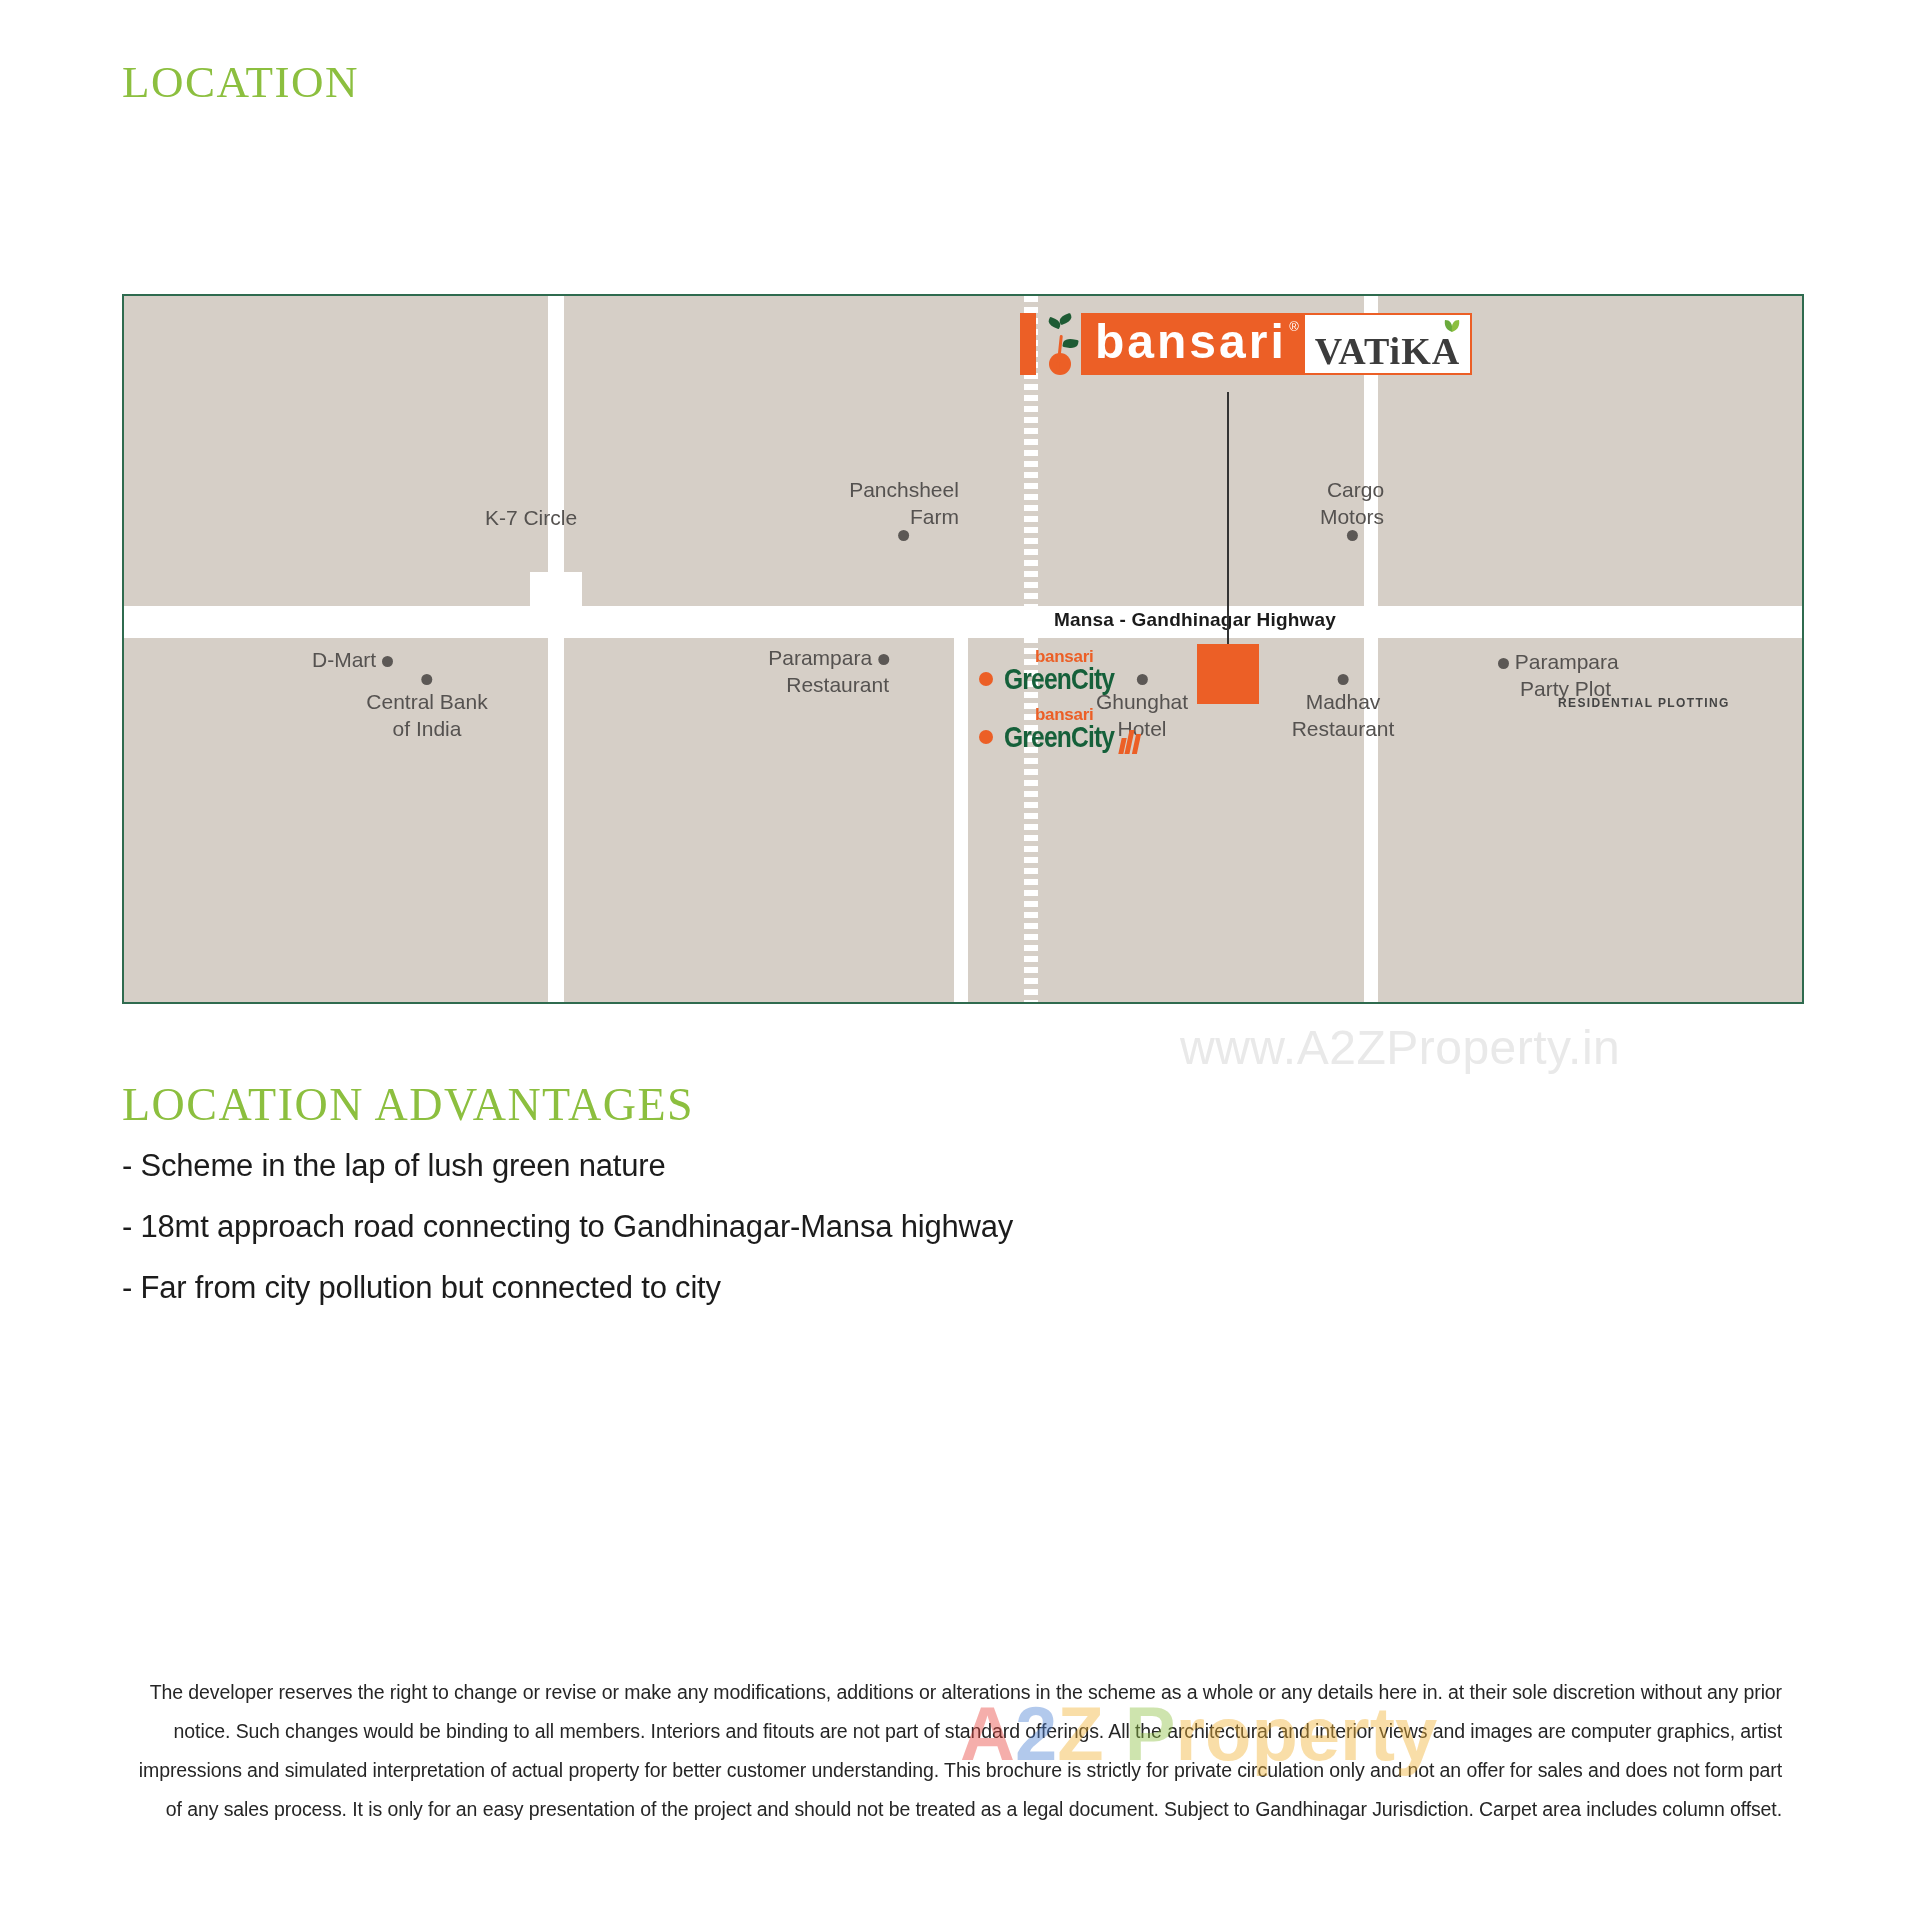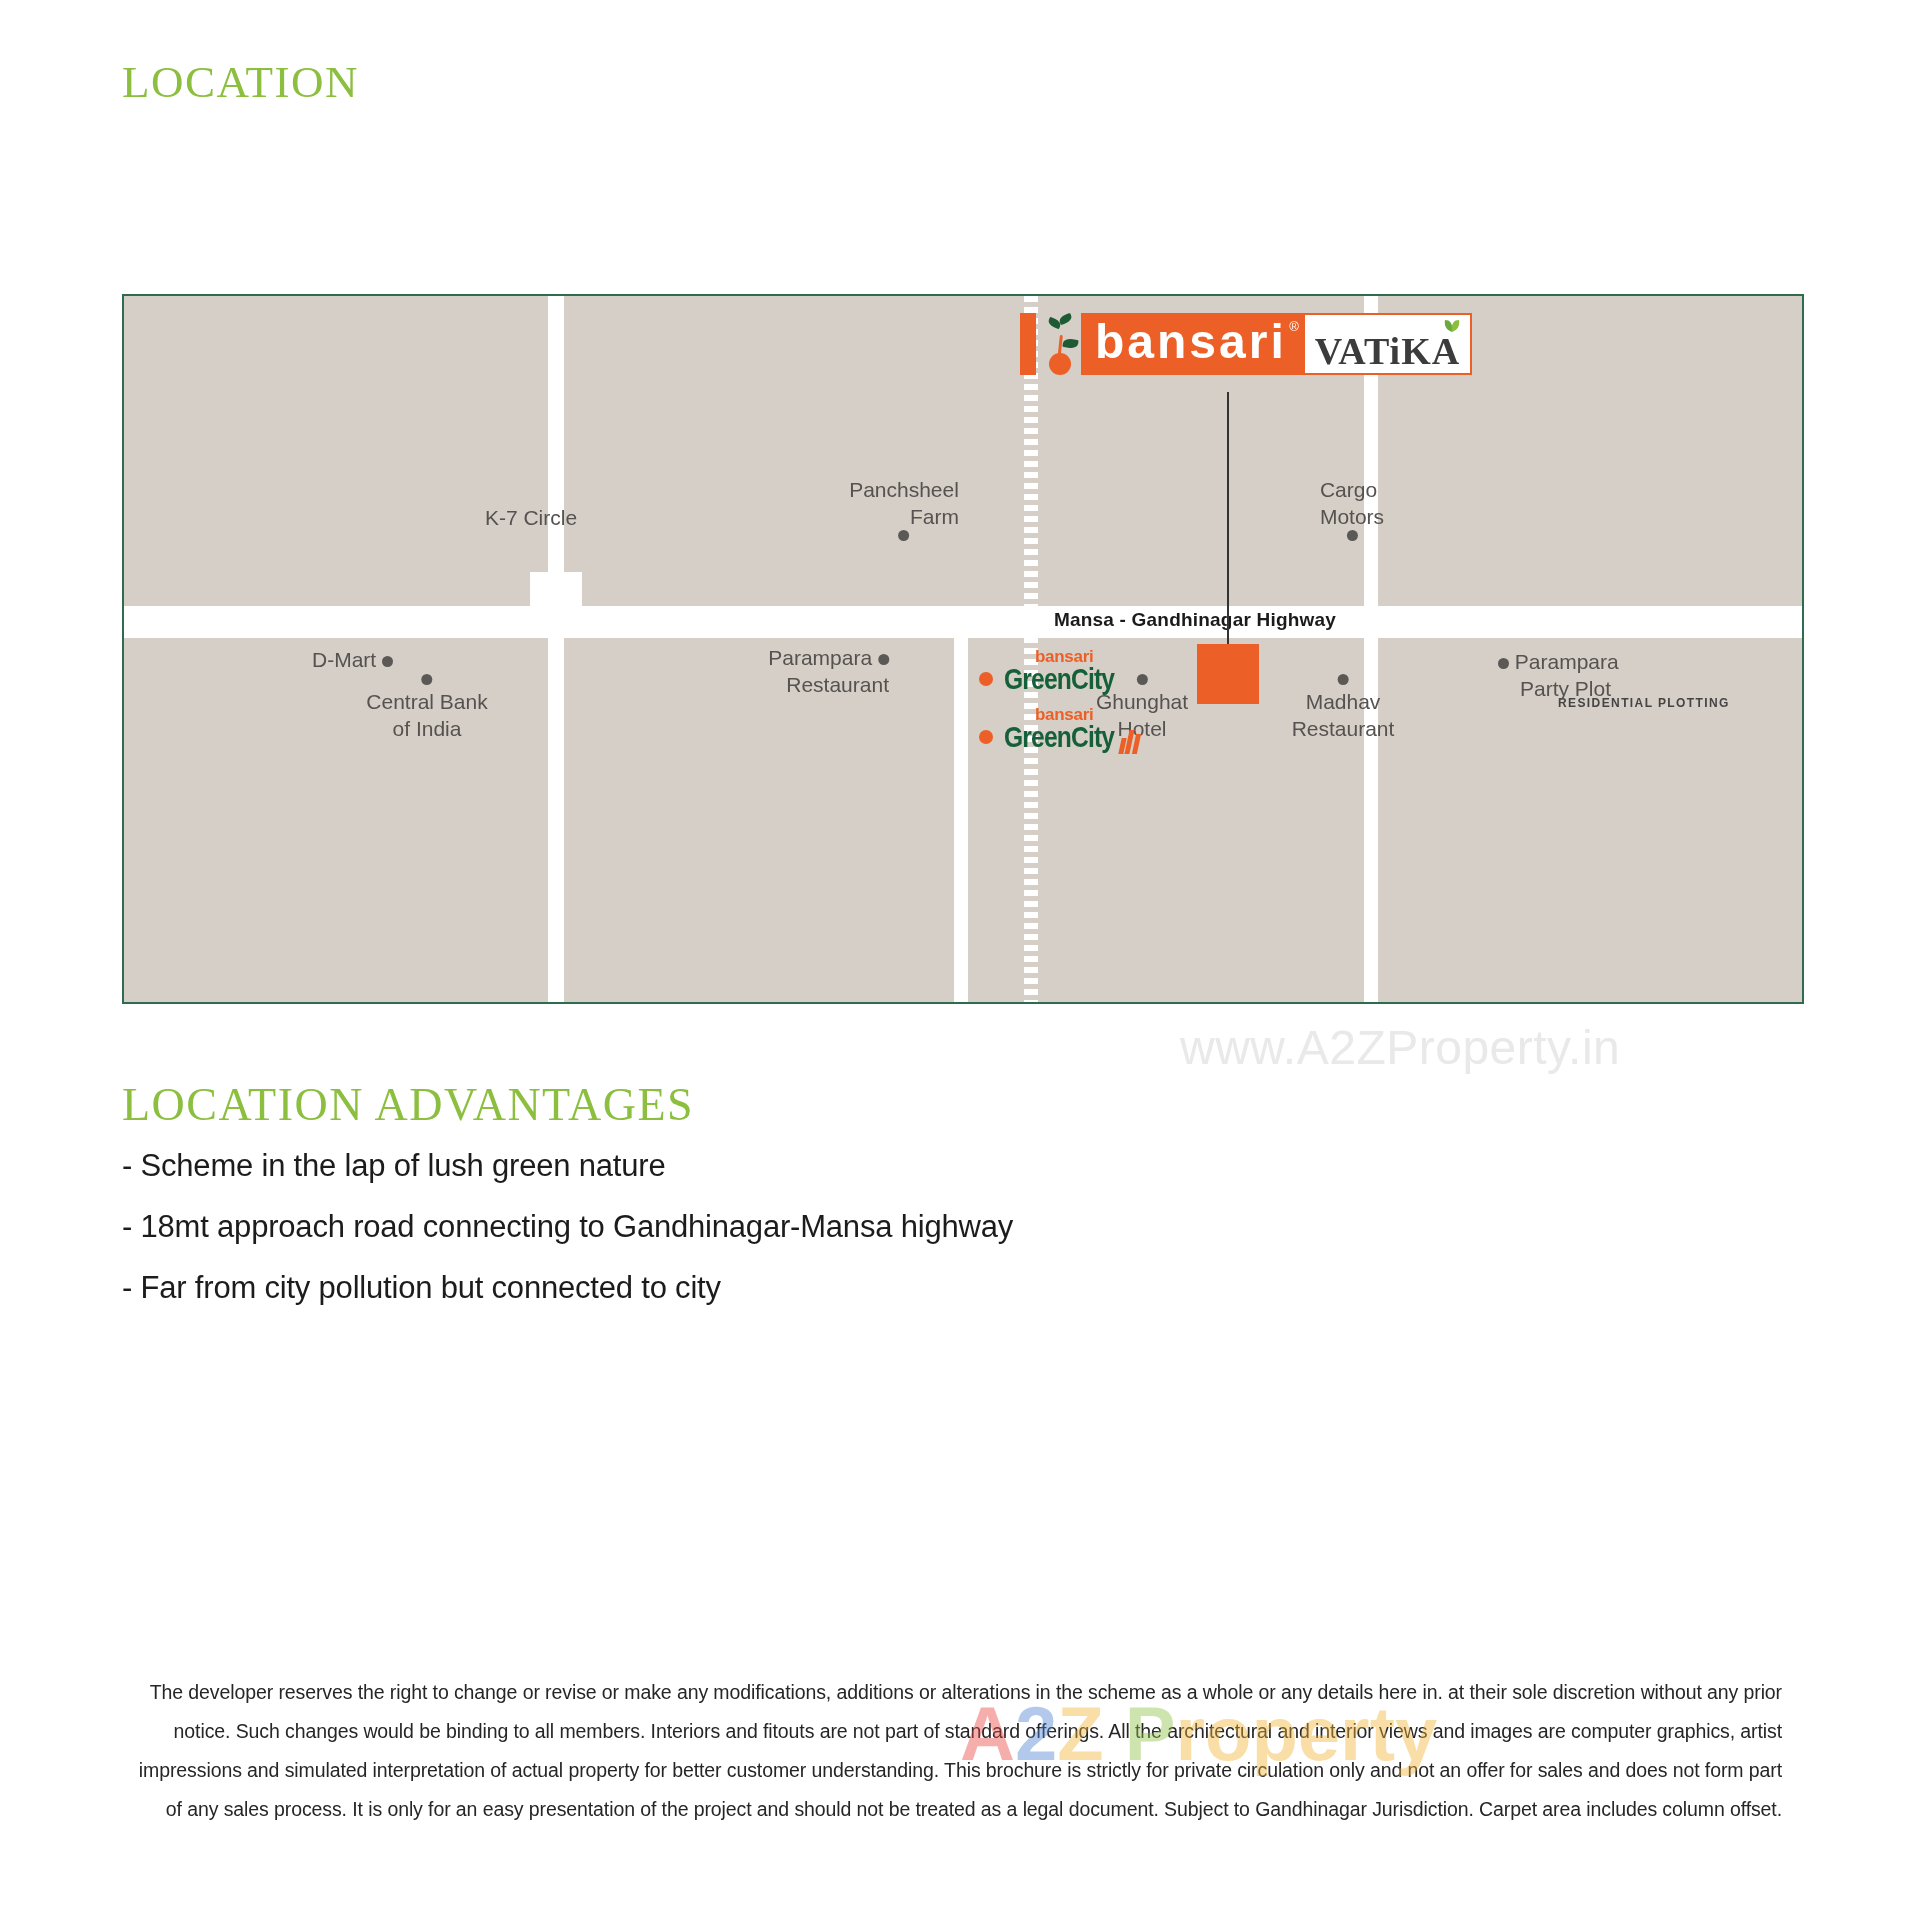--- a/index.html
+++ b/index.html
@@ -92,21 +92,21 @@
     width:11px; height:11px; border-radius:50%;
     background:#5c5855;
   }
 
   #poi-k7        { left:407px; top:208px; text-align:center; transform:translateX(-50%); }
   #poi-panchsheel{ left:780px; top:180px; text-align:right; transform:translateX(-50%); }
   #poi-dmart     { left:188px; top:350px; }
   #poi-cbi       { left:303px; top:378px; text-align:center; transform:translateX(-50%); }
   #poi-parampara-r { left:765px; top:348px; text-align:right; transform:translateX(-100%); }
   #poi-ghunghat  { left:1018px; top:378px; text-align:center; transform:translateX(-50%); }
-  #poi-cargo     { left:1228px; top:180px; text-align:left; transform:translateX(-50%); }
+  #poi-cargo     { left:1228px; top:180px; text-align:right; transform:translateX(-50%); }
   #poi-madhav    { left:1219px; top:378px; text-align:center; transform:translateX(-50%); }
   #poi-ppp       { left:1374px; top:352px; }
 
   
   #site-marker {
     position:absolute; left:1073px; top:348px;
     width:62px; height:60px; background:#ec5f26;
   }
   #leader-line {
     position:absolute; left:1103px; top:96px;

